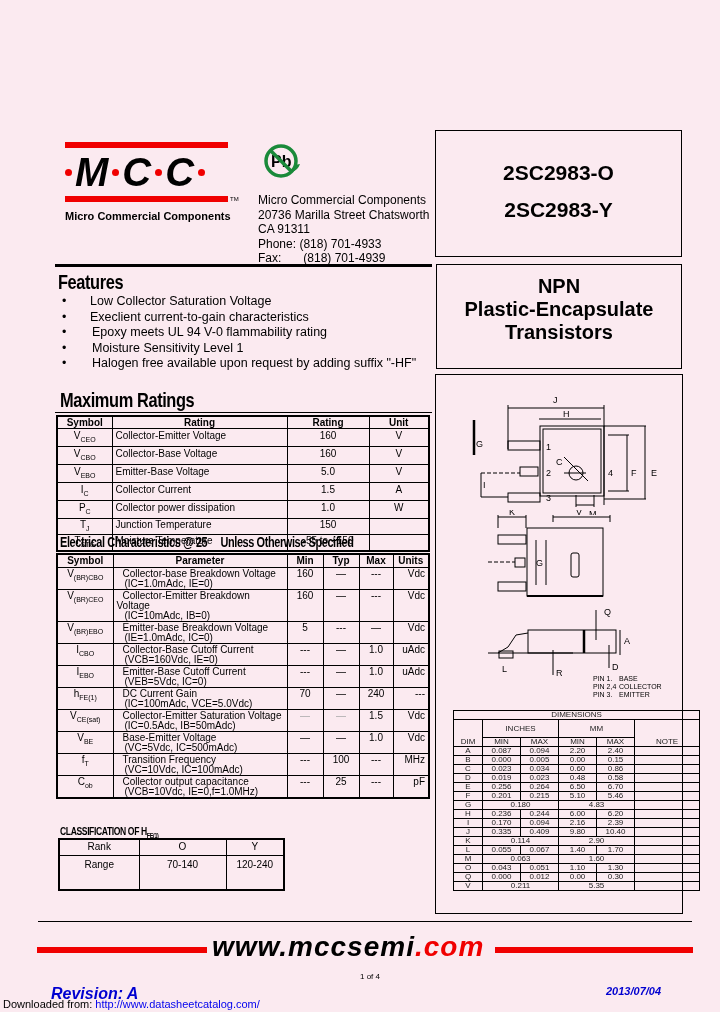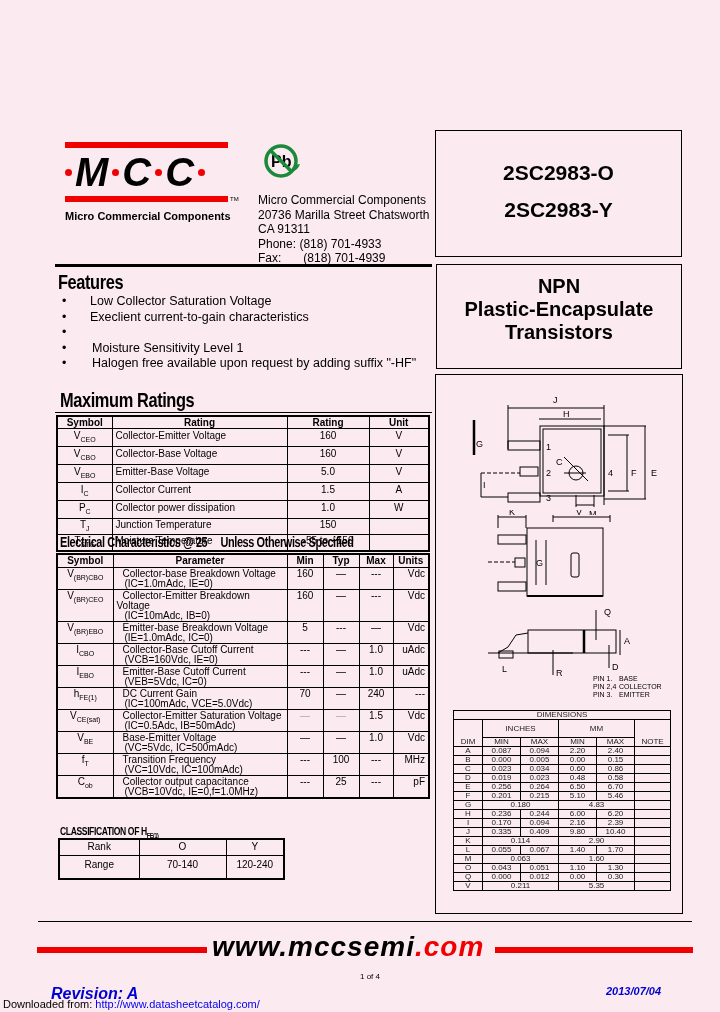--- a/index.html
+++ b/index.html
@@ -51,21 +51,21 @@
   .elec-table td { height: 22px; line-height: 10px; padding-top: 1px; }
   .elec-table .cond { display: block; padding-left: 8px; }
   .c { text-align: center; }
   .r { text-align: right; }
   sub { font-size: 7px; }
 
   .class-title { position: absolute; left: 60px; top: 825px; font-size: 11px; }
   .class-table { left: 58px; top: 838px; width: 227px; border: 2px solid #000; }
   .class-table td { text-align: center; height: 16px; font-size: 10px; line-height: 14px; }
 
-  .dim-table { left: 453px; top: 710px; width: 218px; border: 1px solid #000; }
+  .dim-table { left: 453px; top: 710px; width: 247px; border: 1px solid #000; }
   .dim-table td { font-size: 8px; text-align: center; height: 8.5px; line-height: 8px; padding: 0; vertical-align: middle; color: #222; }
 
   .pin-list { position: absolute; left: 592px; top: 675px; font-size: 7px; line-height: 8px; }
   .pin-list span { display: inline-block; width: 26px; }
 
   .footer-rule { position: absolute; left: 38px; top: 921px; width: 654px; height: 1px; background: #000; }
   .footer-bar { position: absolute; top: 947px; height: 6px; background: #f00000; }
   .footer-url { position: absolute; left: 212px; top: 931px; font-size: 28px; font-weight: bold; font-style: italic; letter-spacing: 1px; white-space: nowrap; }
   .footer-url .dom { color: #f00000; }
   .page-num { position: absolute; left: 0; right: 0; top: 972px; text-align: center; font-size: 8px; margin-left: 20px; }
@@ -124,20 +124,21 @@
   <li>
       <span class="bullet">•</span>
       <span>Low Collector Saturation Voltage</span>
     </li>
   <li>
       <span class="bullet">•</span>
       <span>Execlient current-to-gain characteristics</span>
     </li>
   <li>
       <span class="bullet" style="width:32px">•</span>
+      <span>Epoxy meets UL 94 V-0 flammability rating</span>
     </li>
   <li>
       <span class="bullet" style="width:32px">•</span>
       <span>Moisture Sensitivity Level 1</span>
     </li>
   <li>
       <span class="bullet" style="width:32px">•</span>
       <span>Halogen free available upon request by adding suffix "-HF"</span>
     </li>
 </ul>
@@ -312,21 +313,21 @@
       <col style="width:87px">
       <col>
     </colgroup>
   <tbody>
       <tr>
     <td>Rank</td>
     <td>O</td>
     <td>Y</td>
   </tr>
   <tr>
-    <td style="height:24px;line-height:18px">Range</td>
+    <td style="height:35px;line-height:18px">Range</td>
     <td style="line-height:18px">70-140</td>
     <td style="line-height:18px">120-240</td>
   </tr>
 </tbody>
   </table>
 
 <div class="box pkg-box">
 
   <svg class="abs" style="left:0;top:20px;" width="248" height="120" viewBox="0 0 248 120">
     <g stroke="#000" fill="none" stroke-width="1">

